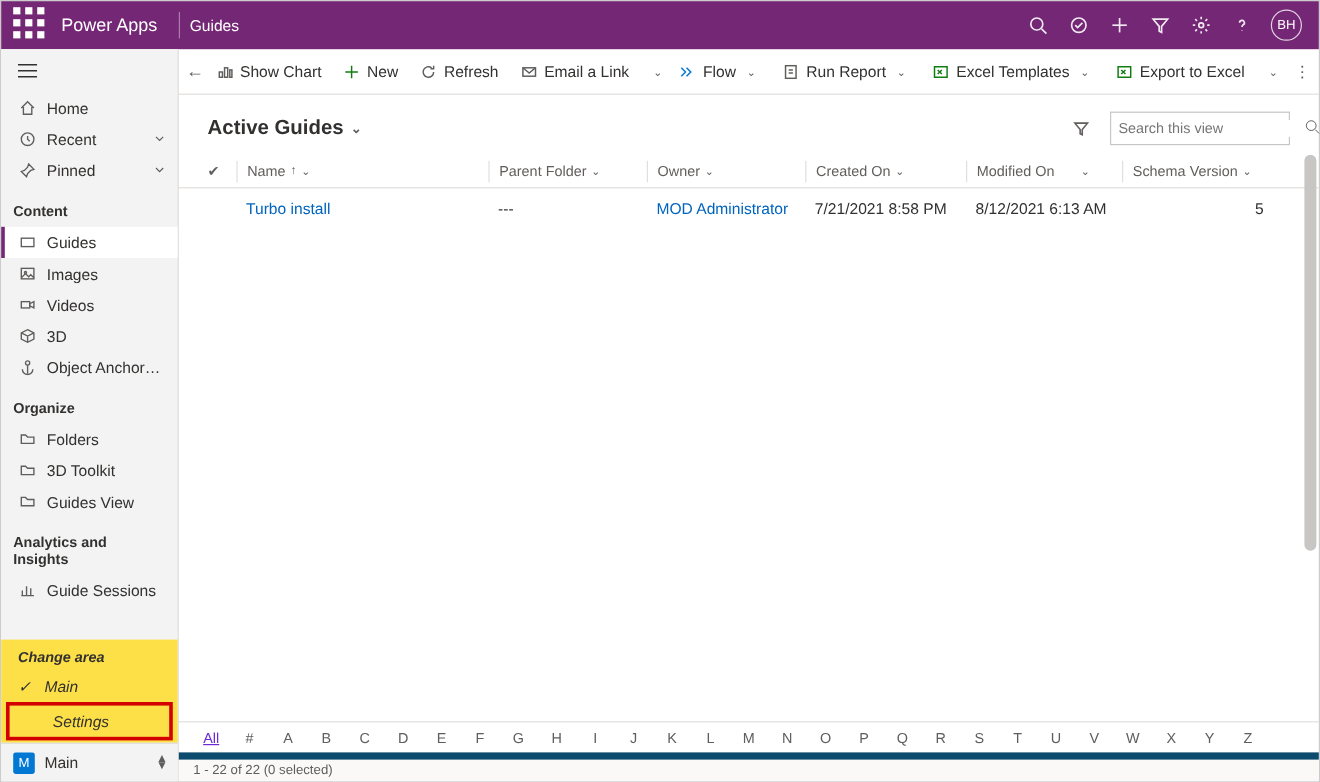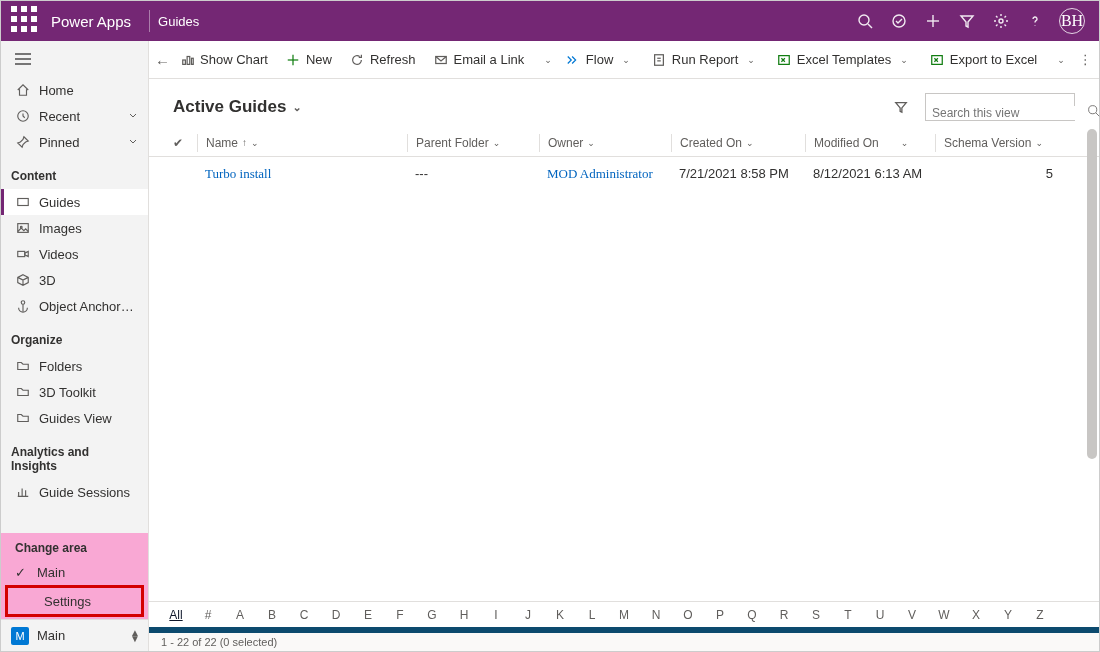--- a/index.html
+++ b/index.html
@@ -9,39 +9,39 @@
 
 .topbar { height: 40px; background: #742774; color: #fff; display: flex; align-items: center; padding: 0 8px; }
 .waffle { width: 32px; text-align: center; font-size: 14px; cursor: pointer; }
 .appname { font-weight: 400; font-size: 15px; padding: 0 10px; }
 .divider-v { width: 1px; height: 22px; background: rgba(255,255,255,0.4); margin: 0 8px; }
 .appsub { font-size: 13px; }
 .topbar-spacer { flex: 1; }
 .top-icons { display: flex; align-items: center; gap: 14px; padding-right: 6px; }
 .top-icon { width: 20px; height: 20px; display: flex; align-items: center; justify-content: center; cursor: pointer; opacity: .9; }
 .top-icon svg { width: 16px; height: 16px; stroke: #fff; fill: none; stroke-width: 1.4; }
-.avatar { width: 26px; height: 26px; border: 1px solid rgba(255,255,255,0.8); border-radius: 50%; display: flex; align-items: center; justify-content: center; font-size: 16px; font-family: Liberation Serif, serif; }
+.avatar { width: 26px; height: 26px; border: 1px solid rgba(255,255,255,0.8); border-radius: 50%; display: flex; align-items: center; justify-content: center; font-size: 11px; }
 
 
 .body { flex: 1; display: flex; min-height: 0; }
 
 
 .sidebar { width: 148px; background: #f3f3f3; border-right: 1px solid #e1dfdd; display: flex; flex-direction: column; font-size: 13px; color: #323130; }
 .hamburger { height: 36px; display: flex; align-items: center; padding-left: 14px; cursor: pointer; }
 .nav-item { height: 26px; display: flex; align-items: center; padding: 0 10px 0 14px; cursor: pointer; gap: 8px; }
 .nav-item.selected { background: #fff; border-left: 3px solid #742774; padding-left: 11px; }
 .nav-ico { width: 16px; display: flex; align-items: center; justify-content: center; color: #605e5c; }
 .nav-ico svg { width: 14px; height: 14px; stroke: #605e5c; fill: none; stroke-width: 1.3; }
 .nav-label { flex: 1; white-space: nowrap; overflow: hidden; text-overflow: ellipsis; }
 .nav-chev { color: #605e5c; }
 .nav-section { padding: 14px 10px 6px 10px; font-weight: 600; font-size: 12px; color: #323130; }
 .sidebar-spacer { flex: 1; }
 
 
-.change-area-block { background: #f9a8d4; }
+.change-area-block { background: #fde047; font-style: italic; }
 .change-label { padding: 8px 14px 4px 14px; font-weight: 600; font-size: 12px; }
 .area-option { height: 26px; display: flex; align-items: center; padding-left: 14px; gap: 8px; cursor: pointer; }
 .area-option .chk { width: 14px; }
 .highlight-box { border: 3px solid #d40000; margin: 0 4px 2px 4px; text-align: center; }
 .area-switch { height: 32px; background: #f3f3f3; display: flex; align-items: center; padding: 0 8px 0 10px; gap: 8px; cursor: pointer; border-top: 1px solid #e1dfdd; }
 .area-badge { width: 18px; height: 18px; background: #0078d4; color: #fff; font-size: 11px; display: flex; align-items: center; justify-content: center; border-radius: 2px; }
 .area-switch-label { flex: 1; font-size: 13px; }
 .updown { font-size: 10px; line-height: 6px; color: #605e5c; }
 
 
@@ -57,49 +57,49 @@
 .cmd-more { padding: 0 8px; cursor: pointer; color: #605e5c; letter-spacing: 1px; }
 .back-arrow { width: 30px; text-align: center; cursor: pointer; color: #605e5c; font-size: 15px; }
 
 
 .viewhdr { display: flex; align-items: center; padding: 14px 24px 8px 24px; }
 .viewtitle { font-size: 17px; font-weight: 600; display: flex; align-items: center; gap: 6px; cursor: pointer; }
 .viewtitle .vchev { font-size: 11px; color: #605e5c; }
 .viewhdr-spacer { flex: 1; }
 .filter-btn { width: 28px; height: 28px; display: flex; align-items: center; justify-content: center; cursor: pointer; margin-right: 10px; }
 .filter-btn svg { width: 14px; height: 14px; stroke: #605e5c; fill: none; stroke-width: 1.5; }
-.searchbox { width: 150px; height: 28px; border: 1px solid #c8c6c4; display: flex; align-items: flex-end; padding: 0 6px; }
+.searchbox { width: 150px; height: 28px; border: 1px solid #c8c6c4; display: flex; align-items: center; padding: 0 6px; }
 .searchbox input { flex: 1; border: none; outline: none; font-size: 12px; color: #605e5c; }
 .searchbox-ico { color: #605e5c; }
 
 
 .gridwrap { flex: 1; overflow: auto; position: relative; }
 .gridhead { display: flex; align-items: center; height: 28px; border-bottom: 1px solid #e1dfdd; padding-left: 24px; font-size: 12px; color: #605e5c; }
 .gh-check { width: 24px; }
 .gh-col { display: flex; align-items: center; gap: 4px; cursor: pointer; border-left: 1px solid #e1dfdd; padding-left: 8px; height: 18px; }
 .gh-chev { font-size: 9px; }
 .col-name { width: 210px; }
 .col-parent { width: 132px; }
 .col-owner { width: 132px; }
 .col-created { width: 134px; }
 .col-modified { width: 130px; gap: 22px; }
 .col-schema { width: 138px; }
 .gridrow { display: flex; align-items: center; height: 34px; padding-left: 24px; font-size: 13px; border-bottom: 1px solid transparent; }
 .cell { padding-left: 8px; }
-.cell.link { color: #0064bf; cursor: pointer; font-family: Liberation Serif, serif; }
+.cell.link { color: #0064bf; cursor: pointer; }
 .cell.col-schema { text-align: right; padding-right: 20px; }
 .sortarrow { font-size: 10px; }
 
 
 .scrollbar-v { position: absolute; right: 2px; top: 0; width: 10px; height: 330px; background: #c8c6c4; border-radius: 5px; }
 
 
 .alphabar { height: 26px; border-top: 1px solid #e1dfdd; display: flex; align-items: center; padding: 0 12px; gap: 2px; font-size: 12px; color: #605e5c; }
 .alpha { width: 30px; text-align: center; cursor: pointer; }
-.alpha.active { color: #0f172a; text-decoration: underline; }
+.alpha.active { color: #6d28d9; text-decoration: underline; }
 
 
 .statusbar { height: 24px; border-top: 6px solid #0c4a6e; background: #faf9f8; display: flex; align-items: center; padding: 0 12px; font-size: 11px; color: #605e5c; }
 </style>
 </head>
 <body>
 
 <div class="app">
 
   <div class="topbar">

